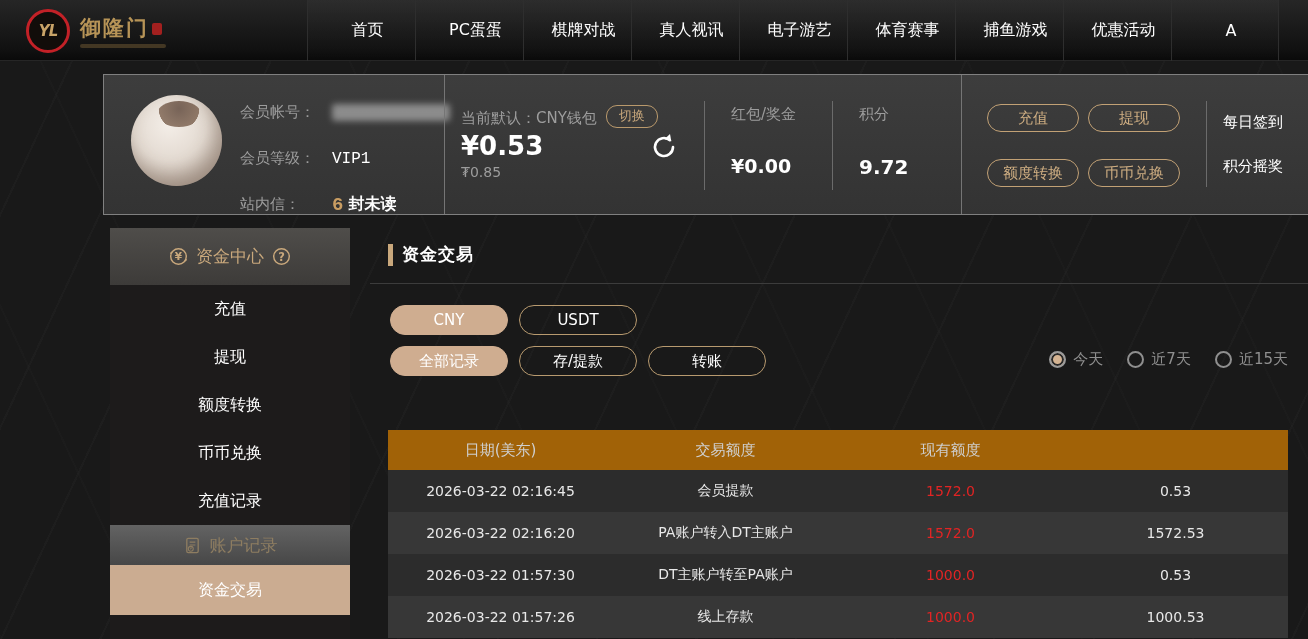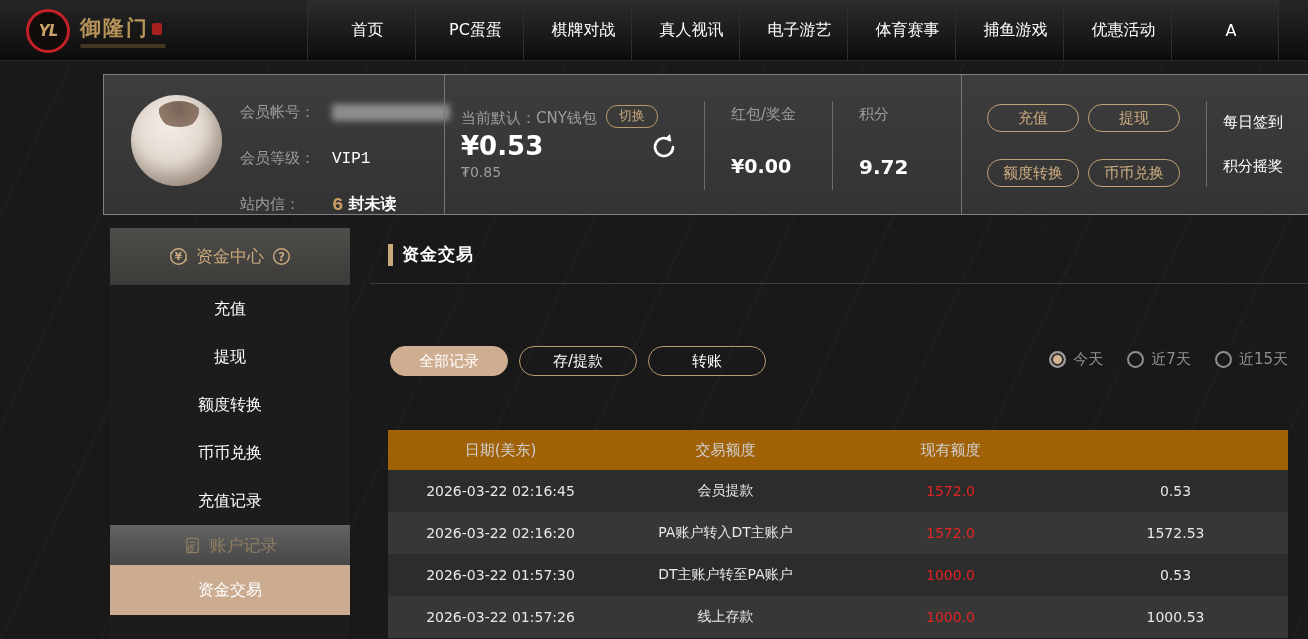--- a/index.html
+++ b/index.html
@@ -261,20 +261,24 @@
     <div class="side-item active">资金交易</div>
   </aside>
 
   <main class="main">
     <div class="main-title-row">
       <div class="title-bar"></div>
       <h1 class="main-title">资金交易</h1>
     </div>
     <div class="main-hr"></div>
 
+    <div class="pill-row" id="currency-tabs" style="top:77px">
+        <div class="pill active">CNY</div>
+        <div class="pill">USDT</div>
+      </div>
     <div class="pill-row" id="filter-tabs" style="top:118px">
         <div class="pill active">全部记录</div>
         <div class="pill">存/提款</div>
         <div class="pill">转账</div>
       </div>
 
     <div class="radios" id="date-filters">
         <div class="radio-opt">
           <span class="radio-circle sel"></span>
           <span class="radio-label">今天</span>

